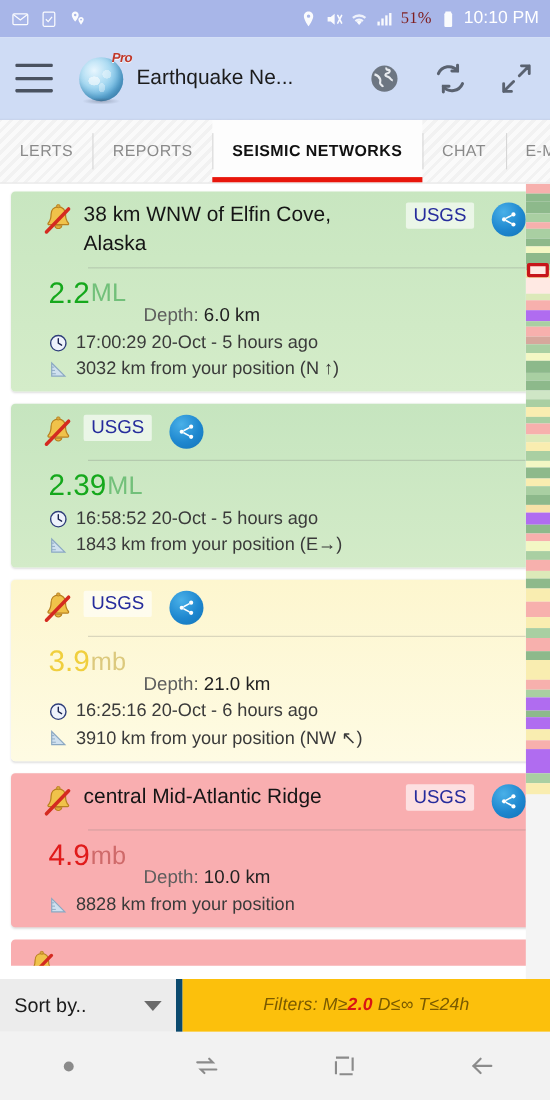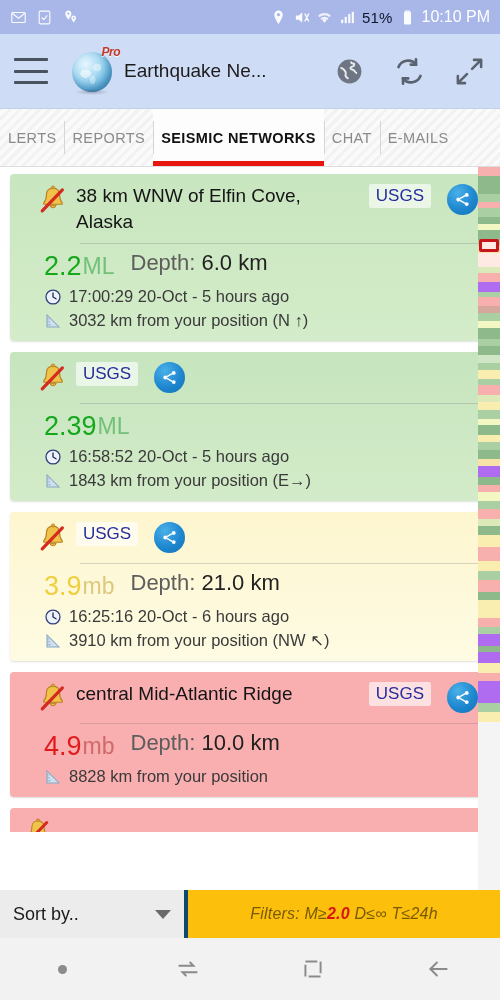--- a/index.html
+++ b/index.html
@@ -13,21 +13,21 @@
 
   
   .statusbar {
     height: 34px; background: #a8b6e8;
     display: flex; align-items: center;
     padding: 0 10px; color: #ffffff;
   }
   .sb-left { display: flex; align-items: center; gap: 9px; }
   .sb-right { margin-left: auto; display: flex; align-items: center; gap: 6px; }
   .sb-ico { width: 17px; height: 17px; display: block; opacity: .95; }
-  .sb-text { font-size: 15px; letter-spacing: .2px; color: #0f172a; }
+  .sb-text { font-size: 15px; letter-spacing: .2px; color: #7f1d1d; font-family: Liberation Serif, serif; }
   .sb-time { font-size: 16px; color: #fff; }
 
   
   .appbar {
     height: 75px; background: #cfdcf5;
     display: flex; align-items: center; padding: 0 14px;
     border-bottom: 1px solid #c2d0ea;
   }
   .hamburger { width: 34px; height: 26px; display: flex; flex-direction: column;
     justify-content: space-between; margin-right: 22px; cursor: pointer; }
@@ -65,21 +65,21 @@
 
   
   .tabs {
     height: 58px; display: flex; align-items: stretch;
     background:
       repeating-linear-gradient(-45deg, #f2f2f2 0 3px, #fafafa 3px 7px);
     border-bottom: 1px solid #dddddd; overflow: hidden; position: relative;
   }
   .tab {
     display: flex; align-items: center; justify-content: center;
-    padding: 0 8px; font-size: 14.5px; color: #8a8a8a; letter-spacing: .4px;
+    padding: 0 18px; font-size: 14.5px; color: #8a8a8a; letter-spacing: .4px;
     position: relative; white-space: nowrap; cursor: pointer; flex: none;
   }
   .tab + .tab::before {
     content: ""; position: absolute; left: 0; top: 12px; bottom: 12px;
     width: 1px; background: #d6d6d6;
   }
   .tab.active { color: #111; font-weight: bold; background: #fdfdfd; }
   .tab.active::after {
     content: ""; position: absolute; left: 0; right: 0; bottom: 0;
     height: 5px; background: #e8160c;
@@ -110,21 +110,21 @@
     width: 31px; height: 31px; border-radius: 50%;
     background: radial-gradient(circle at 35% 28%, #49b0e8 0%, #1e87cf 55%, #1273b8 100%);
     flex: none; margin-left: 8px; margin-top: 1px;
     display: flex; align-items: center; justify-content: center; cursor: pointer;
   }
   .share-btn svg { width: 17px; height: 17px; }
   .divider { height: 1px; background: rgba(120,120,120,.28); margin: 8px 0 6px 42px; }
   .mag-row { display: flex; align-items: flex-start; padding-left: 6px; }
   .mag-val { font-size: 27px; font-weight: 500; line-height: 32px; }
   .mag-unit { font-size: 23px; line-height: 32px; margin-left: 1px; }
-  .depth { font-size: 22px; color: #5d5d5d; margin-left: 16px; }
+  .depth { font-size: 17px; color: #5d5d5d; margin-left: 16px; margin-top: 27px; }
   .depth b { color: #222; font-weight: normal; }
   .meta-row { display: flex; align-items: center; gap: 7px; padding-left: 6px; margin-top: 5px; }
   .meta-row .mi { width: 18px; height: 18px; flex: none; }
   .meta-txt { font-size: 16.5px; color: #3a3a3a; }
 
   
   .c-green  { background: linear-gradient(180deg, #c8e6c0 0%, #d4ecc9 100%); }
   .c-green2 { background: linear-gradient(180deg, #c6e5bf 0%, #d3ebc8 100%); }
   .c-yellow { background: linear-gradient(180deg, #fdf6cf 0%, #fefbe3 100%); }
   .c-red    { background: #f9aeb0; }
@@ -154,22 +154,22 @@
     border: 3px solid #c7151a; border-radius: 2px; background: #ffe9e3;
     box-sizing: border-box;
   }
 
   
   .bottom-bar {
     position: absolute; left: 0; right: 0; bottom: 62px; height: 48px;
     display: flex; align-items: stretch;
   }
   .sort-by {
-    width: 188px; background: #ececec; display: flex; align-items: center;
-    padding: 0 13px; cursor: pointer; border-right: 4px solid #0c4a6e;
+    width: 166px; background: #ececec; display: flex; align-items: center;
+    padding: 0 13px; cursor: pointer; border-right: 6px solid #0c4a6e;
   }
   .sort-by .lbl { font-size: 18px; color: #1b1b1b; }
   .caret {
     margin-left: auto; width: 0; height: 0;
     border-left: 8px solid transparent; border-right: 8px solid transparent;
     border-top: 9px solid #6a6a6a;
   }
   .filters {
     flex: 1; background: #fcc00c; display: flex; align-items: center;
     justify-content: center; cursor: pointer;

